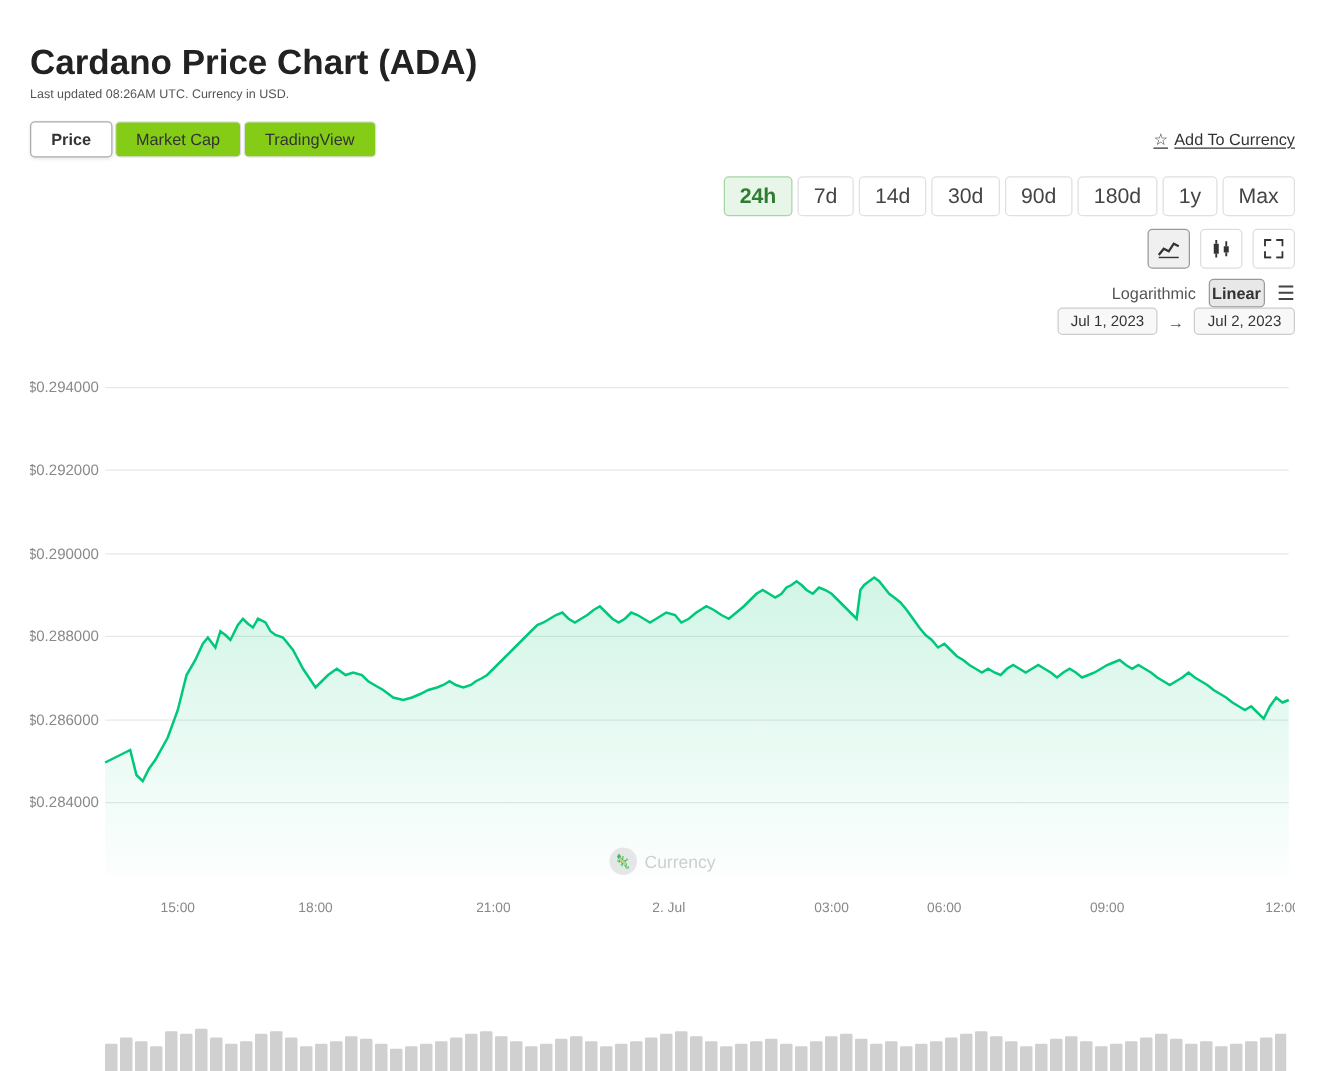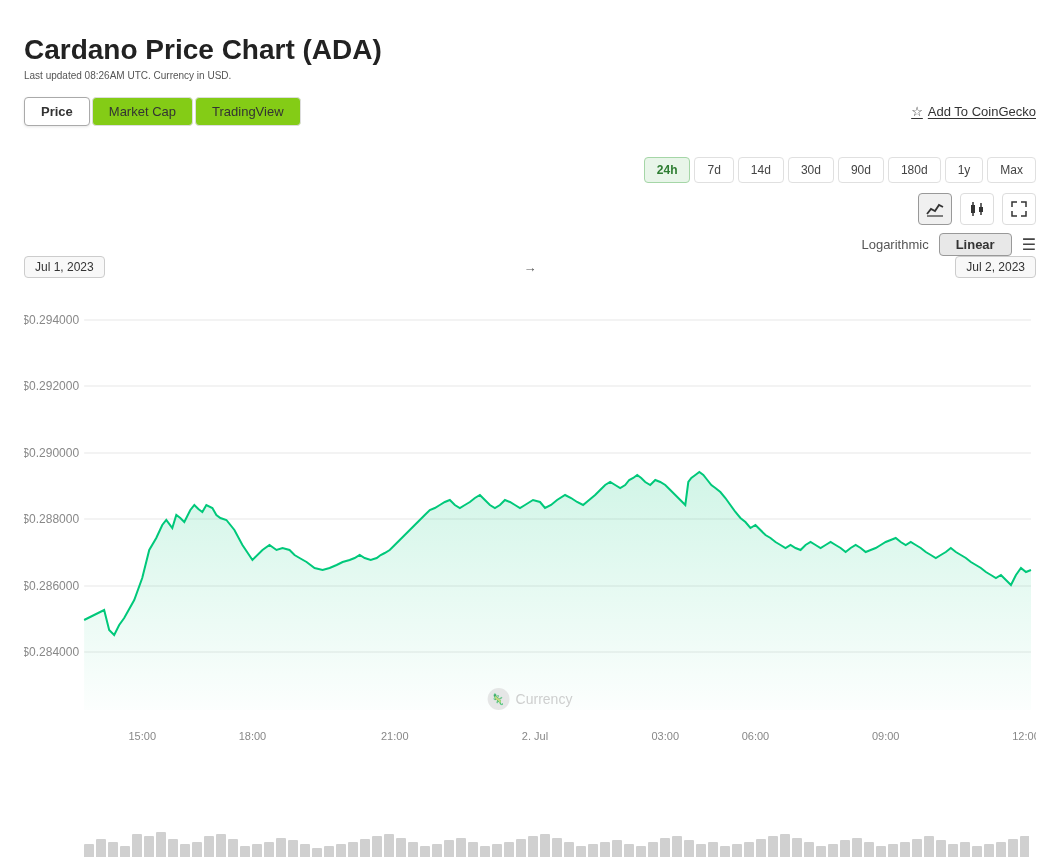--- a/index.html
+++ b/index.html
@@ -19,21 +19,21 @@
     }
     .subtitle {
       font-size: 10px;
       color: #555;
       margin-bottom: 16px;
     }
     .header-row {
       display: flex;
       align-items: center;
       justify-content: space-between;
-      margin-bottom: 31px;
+      margin-bottom: 15px;
     }
     .tab-group {
       display: flex;
       gap: 2px;
     }
     .tab-btn {
       padding: 6px 16px;
       border: 1px solid #ddd;
       background: #84cc16;
       cursor: pointer;
@@ -62,21 +62,21 @@
     .time-range-group {
       display: flex;
       align-items: center;
       gap: 4px;
     }
     .time-btn {
       padding: 5px 12px;
       border: 1px solid #e0e0e0;
       background: #fff;
       cursor: pointer;
-      font-size: 12px;
+      font-size: 17px;
       color: #444;
       border-radius: 4px;
     }
     .time-btn.active {
       background: #e8f5e9;
       color: #2e7d32;
       font-weight: 600;
       border-color: #a5d6a7;
     }
     .controls-row {
@@ -107,41 +107,41 @@
       justify-content: flex-end;
       align-items: center;
       gap: 10px;
       margin-bottom: 0;
     }
     .scale-label {
       font-size: 13px;
       color: #555;
     }
     .scale-btn {
-      padding: 3px 16px;
+      padding: 3px 2px;
       border: 1px solid #ccc;
       border-radius: 4px;
       background: #fff;
       cursor: pointer;
       font-size: 13px;
       color: #333;
     }
     .scale-btn.active {
       background: #e8e8e8;
       border-color: #999;
       font-weight: 600;
     }
     .menu-icon {
       font-size: 16px;
       cursor: pointer;
       color: #444;
     }
     .date-range-row {
       display: flex;
-      justify-content: space-between;
+      justify-content: flex-end;
       align-items: center;
       gap: 8px;
       margin-bottom: 12px;
       font-size: 13px;
     }
     .date-pill {
       padding: 3px 10px;
       border: 1px solid #ccc;
       border-radius: 4px;
       background: #f8f8f8;
@@ -194,21 +194,21 @@
 <p class="subtitle">Last updated 08:26AM UTC. Currency in USD.</p>
 
 <div class="header-row">
   <div class="tab-group">
     <button class="tab-btn active">Price</button>
     <button class="tab-btn">Market Cap</button>
     <button class="tab-btn">TradingView</button>
   </div>
   <button class="watchlist-btn">
     <span>☆</span>
-    <span>Add To CoinGecko</span>
+    <span>Add To Currency</span>
   </button>
 </div>
 
 <div style="display:flex; justify-content:flex-end; margin-bottom:10px;">
   <div class="time-range-group">
     <button class="time-btn active">24h</button>
     <button class="time-btn">7d</button>
     <button class="time-btn">14d</button>
     <button class="time-btn">30d</button>
     <button class="time-btn">90d</button>

